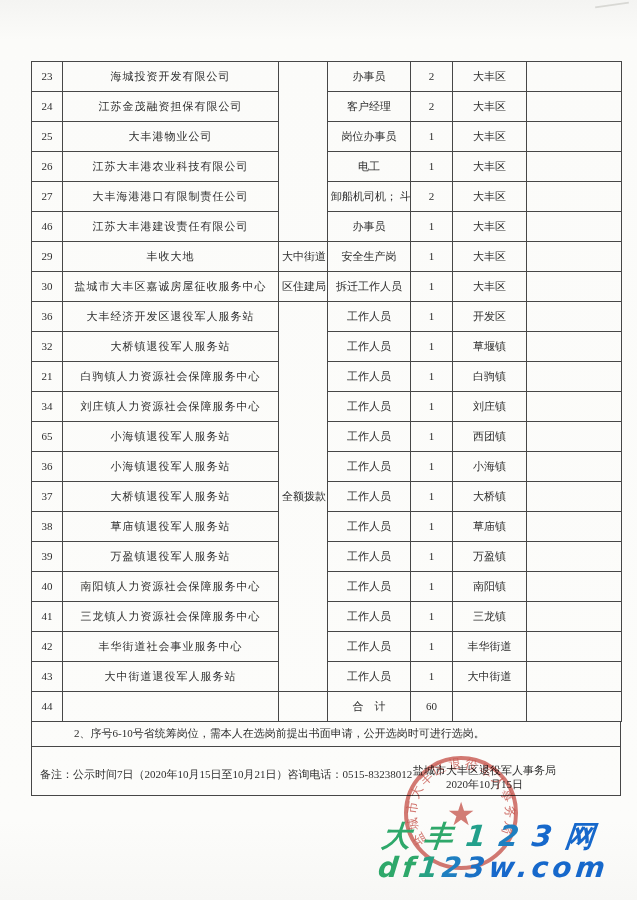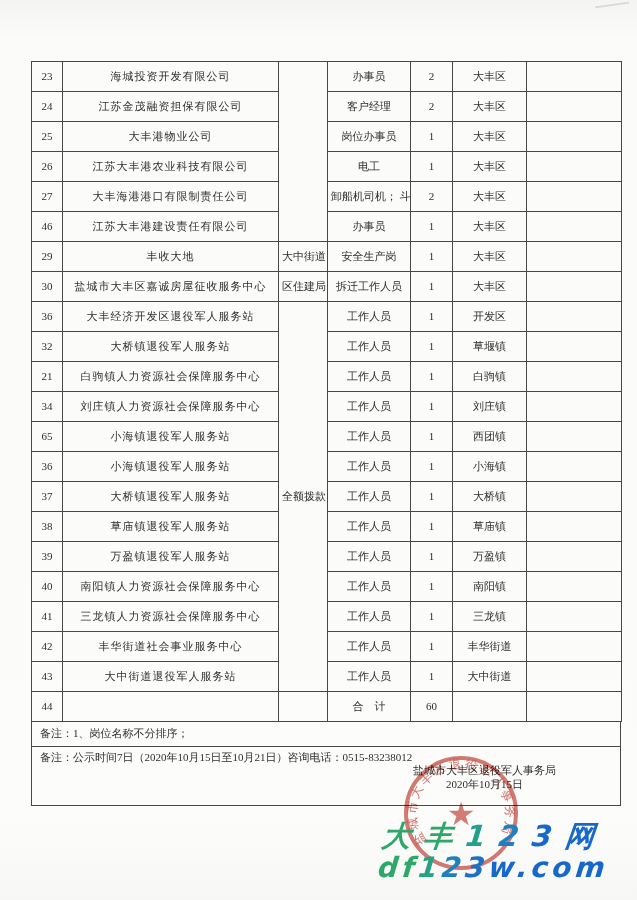--- a/index.html
+++ b/index.html
@@ -17,21 +17,21 @@
   }
   td.c-affil,td.c-pos{white-space:pre-line;}
   td.c-org{letter-spacing:1px;}
   td.c-no{font-size:11px;}
   .note-box{
     border:1px solid #474747;margin-top:-1px;box-sizing:border-box;width:590px;
     font-size:11px;line-height:15px;padding:4px 6px 5px 8px;background:transparent;
   }
   .note-line{white-space:nowrap;}
   .note-line.indent{padding-left:34px;}
-  .note-box.second{height:60px;position:relative;padding-top:3px;}
+  .note-box.second{height:50px;position:relative;padding-top:20px;}
   .signature{
     position:absolute;right:64px;top:16px;text-align:center;font-size:11px;line-height:14px;
     white-space:nowrap;
   }
   .seal{position:absolute;left:401px;top:753px;width:120px;height:120px;
         mix-blend-mode:multiply;opacity:.88;pointer-events:none;}
   .watermark{
     position:absolute;left:380px;top:822px;width:257px;text-align:left;
     font-family:"DejaVu Sans","Liberation Sans",sans-serif;
     font-weight:bold;font-style:italic;transform:skewX(-6deg);pointer-events:none;
@@ -241,21 +241,21 @@
             <td class="c-affil"></td>
             <td class="c-pos">合　计</td>
             <td class="c-count">60</td>
             <td class="c-dist"></td>
             <td class="c-remark"></td>
           </tr>
         </tbody>
     </table>
 
     <div class="note-box">
-      <div class="note-line"><span>备注：</span><span>1、岗位名称不分排序；</span></div>
+      <div class="note-line indent">2、序号6-10号省统筹岗位，需本人在选岗前提出书面申请，公开选岗时可进行选岗。</div>
     </div>
 
     <div class="note-box second">
       <div class="note-line"><span>备注：</span><span>公示时间7日（2020年10月15日至10月21日）咨询电话：0515-83238012</span></div>
       <div class="signature">
         <div>盐城市大丰区退役军人事务局</div>
         <div>2020年10月15日</div>
       </div>
     </div>
   </div>

